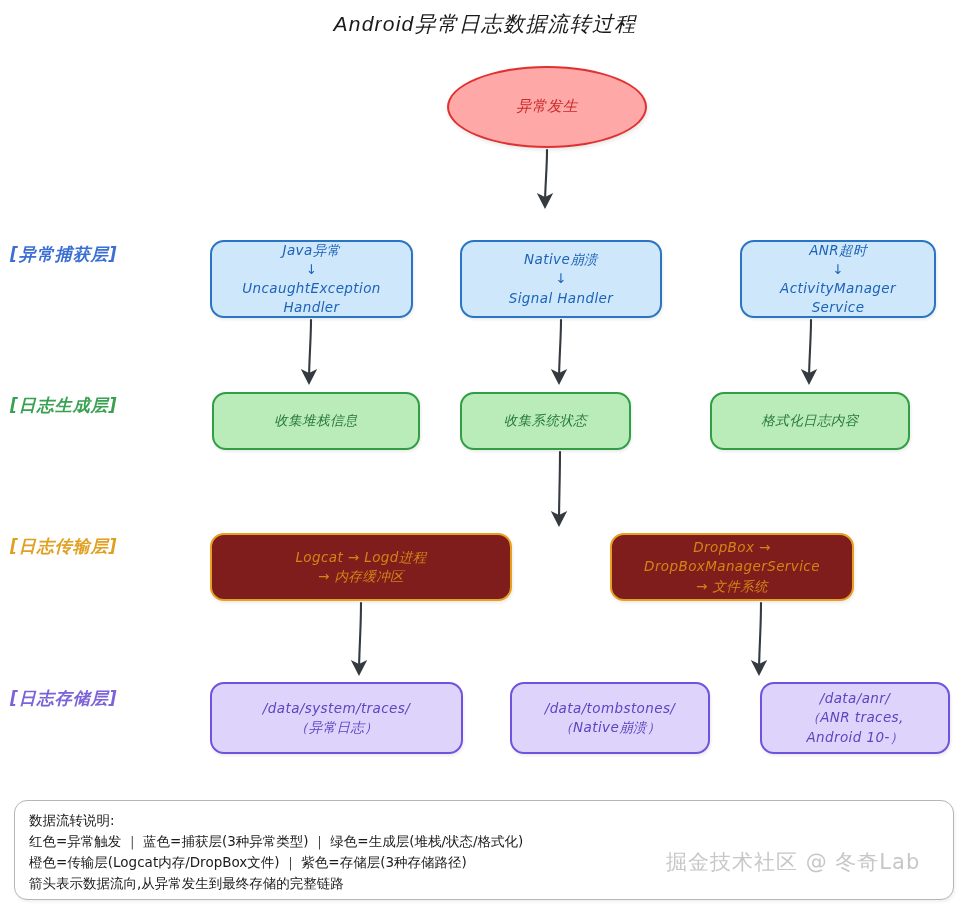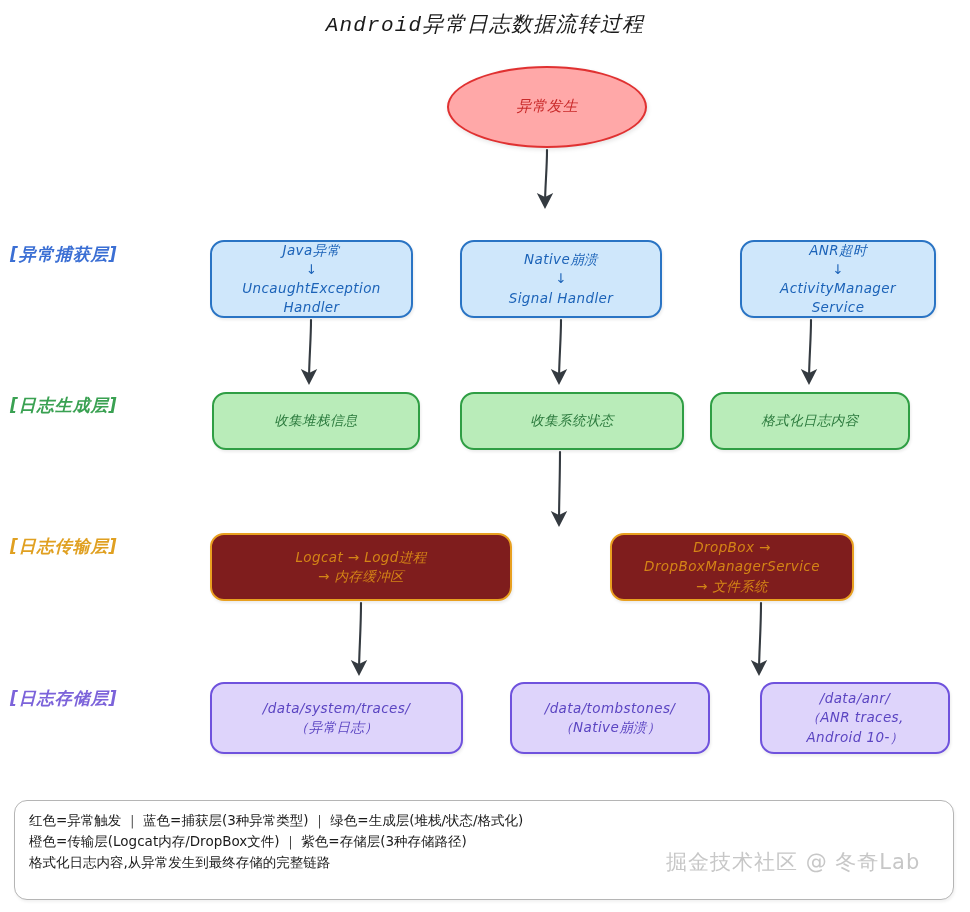--- a/index.html
+++ b/index.html
@@ -22,21 +22,21 @@
 
   
   .title {
     position: absolute;
     left: 0; top: 10px;
     width: 970px;
     text-align: center;
     font-size: 21px;
     letter-spacing: 1.2px;
     color: #1a1a1a;
-    font-family: Liberation Mono, monospace;
+    font-family: Liberation Sans, sans-serif;
     font-style: italic;
     font-weight: 500;
   }
 
   
   .layer-label {
     position: absolute;
     font-size: 17px;
     letter-spacing: 1px;
     font-style: italic;
@@ -99,21 +99,21 @@
     background: #ded4fb;
     border-color: #6f52dd;
     color: #5b45c2;
   }
 
   .n-java     { left: 210px; top: 240px; width: 203px; height: 78px; }
   .n-native   { left: 460px; top: 240px; width: 202px; height: 78px; }
   .n-anr      { left: 740px; top: 240px; width: 196px; height: 78px; }
 
   .n-stack    { left: 212px; top: 392px; width: 208px; height: 58px; }
-  .n-sysstate { left: 460px; top: 392px; width: 224px; height: 58px; }
+  .n-sysstate { left: 460px; top: 392px; width: 171px; height: 58px; }
   .n-format   { left: 710px; top: 392px; width: 200px; height: 58px; }
 
   .n-logcat   { left: 210px; top: 533px; width: 302px; height: 68px; }
   .n-dropbox  { left: 610px; top: 533px; width: 244px; height: 68px; }
 
   .n-p1       { left: 210px; top: 682px; width: 253px; height: 72px; }
   .n-p2       { left: 510px; top: 682px; width: 200px; height: 72px; }
   .n-p3       { left: 760px; top: 682px; width: 190px; height: 72px; }
 
   
@@ -210,20 +210,21 @@
 
   <div class="node purple n-p1">/data/system/traces/
 （异常日志）</div>
   <div class="node purple n-p2">/data/tombstones/
 （Native崩溃）</div>
   <div class="node purple n-p3">/data/anr/
 （ANR traces,
 Android 10-）</div>
 
   <div class="legend">
+    <div class="legend-line">数据流转说明:</div>
     <div class="legend-line">红色=异常触发 ｜ 蓝色=捕获层(3种异常类型) ｜ 绿色=生成层(堆栈/状态/格式化)</div>
     <div class="legend-line">橙色=传输层(Logcat内存/DropBox文件) ｜ 紫色=存储层(3种存储路径)</div>
-    <div class="legend-line">格式化日志内容,从异常发生到最终存储的完整链路</div>
+    <div class="legend-line">箭头表示数据流向,从异常发生到最终存储的完整链路</div>
   </div>
 
   <div class="watermark">掘金技术社区 @ 冬奇Lab</div>
 
 </div>
 
 </body></html>

